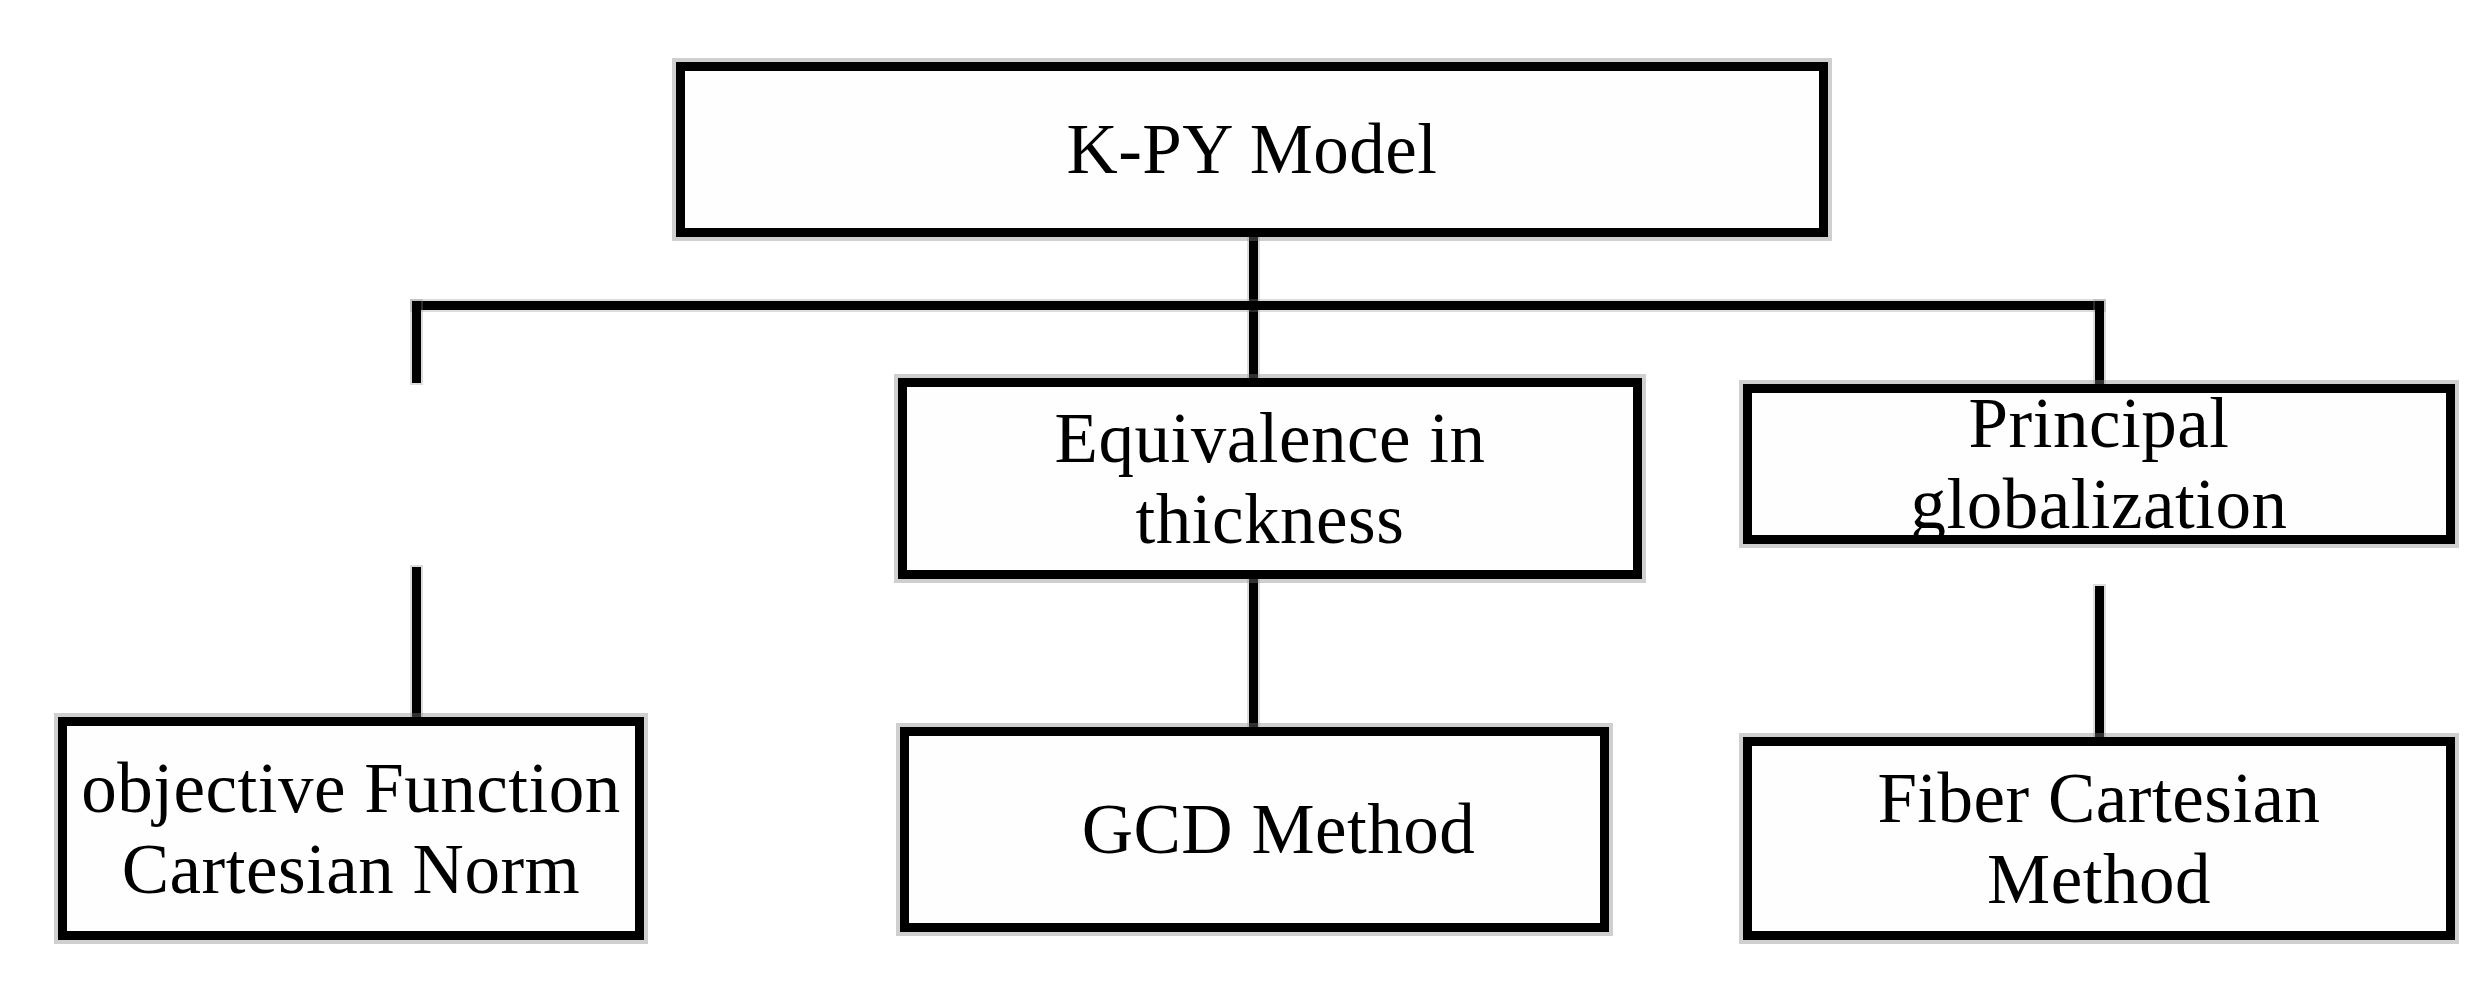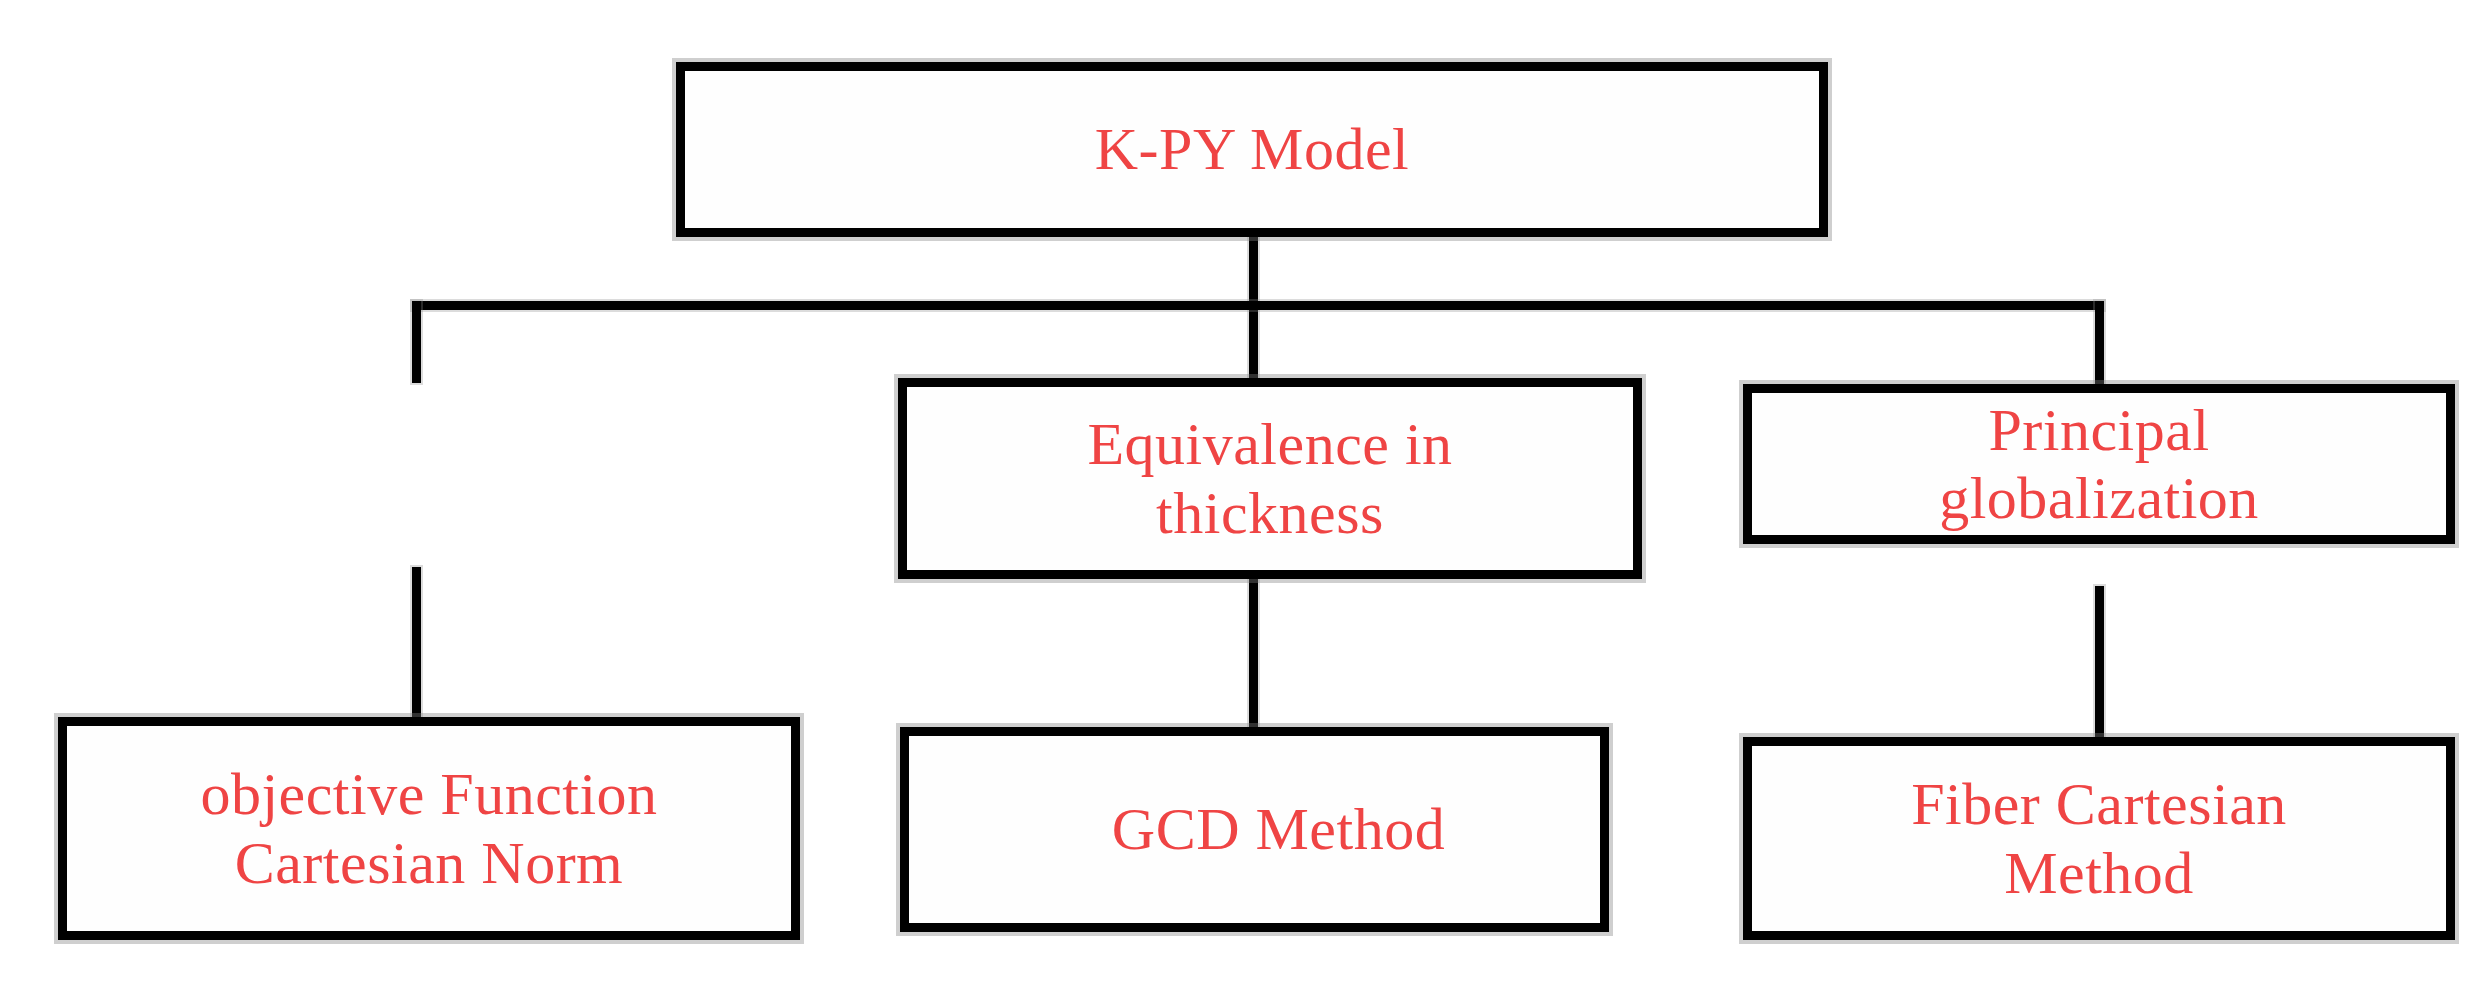--- a/index.html
+++ b/index.html
@@ -22,37 +22,37 @@
     border: 9px solid #000000;
     box-shadow: 0 0 0 4px rgba(130,130,130,0.38);
     display: flex;
     align-items: center;
     justify-content: center;
     text-align: center;
   }
   .node .label {
     display: block;
     white-space: pre-line;
-    font-size: 60px;
+    font-size: 71px;
     line-height: 1.14;
-    color: #ef4444;
+    color: #000000;
     letter-spacing: 0.5px;
     padding: 0 10px;
   }
   .line {
     position: absolute;
     background: #000000;
     box-shadow: 0 0 0 2px rgba(140,140,140,0.30);
   }
   
   #node-root  { left: 676px;  top: 62px;  width: 1152px; height: 175px; }
   #node-mid0  { left: 58px;   top: 377px; width: 716px;  height: 196px; }
   #node-mid1  { left: 898px;  top: 378px; width: 744px;  height: 201px; }
   #node-mid2  { left: 1743px; top: 384px; width: 712px;  height: 160px; align-items: center; }
-  #node-leaf0 { left: 58px;   top: 717px; width: 742px;  height: 223px; }
+  #node-leaf0 { left: 58px;   top: 717px; width: 586px;  height: 223px; }
   #node-leaf1 { left: 900px;  top: 727px; width: 709px;  height: 205px; padding-left: 48px; }
   #node-leaf2 { left: 1743px; top: 737px; width: 712px;  height: 203px; }
   
   #conn-root-down  { left: 1249px; top: 233px; width: 9px;    height: 150px; }
   #conn-bus        { left: 412px;  top: 301px; width: 1692px; height: 9px;  }
   #conn-bus-left   { left: 412px;  top: 301px; width: 9px;    height: 82px; }
   #conn-bus-right  { left: 2095px; top: 301px; width: 9px;    height: 85px; }
   #conn-mid0-leaf0 { left: 412px;  top: 567px; width: 9px;    height: 156px; }
   #conn-mid1-leaf1 { left: 1249px; top: 573px; width: 9px;    height: 160px; }
   #conn-mid2-leaf2 { left: 2095px; top: 586px; width: 9px;    height: 157px; }

